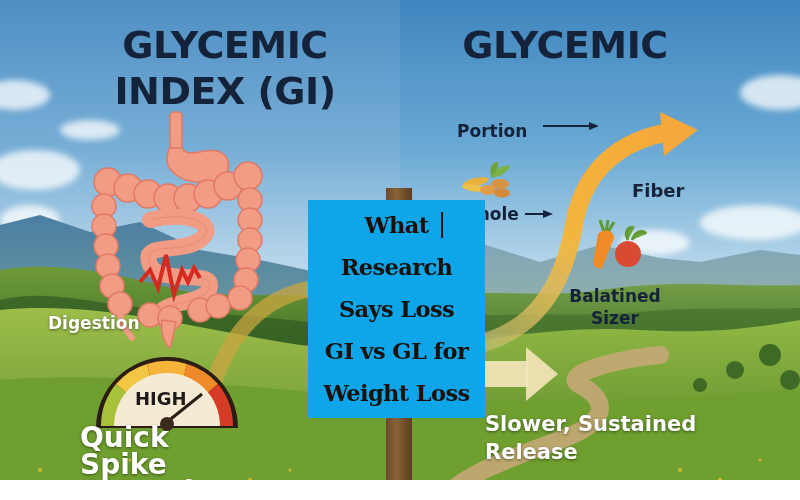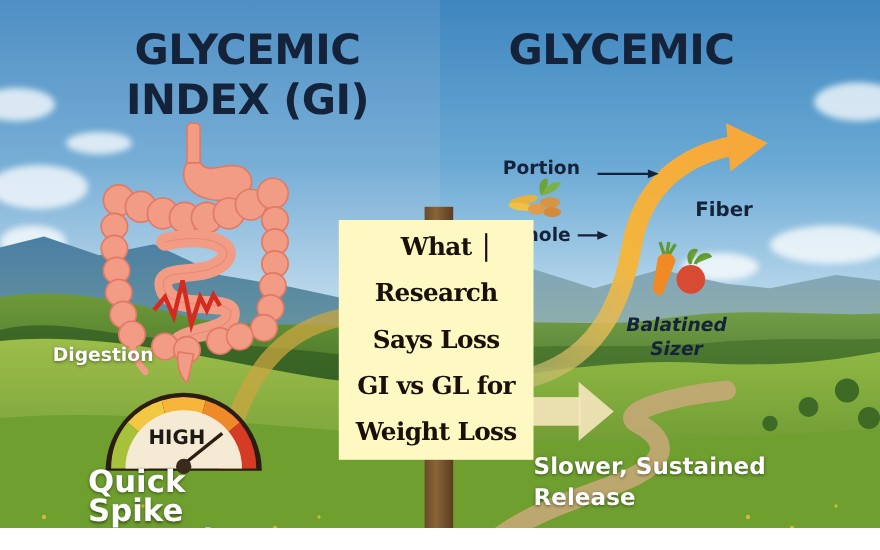--- a/index.html
+++ b/index.html
@@ -29,21 +29,21 @@
   .label-dark { position: absolute; color: #14233a; font-family: "DejaVu Sans", sans-serif; font-weight: bold; }
   .label-light { position: absolute; color: #ffffff; font-family: "DejaVu Sans", sans-serif; font-weight: bold;
     text-shadow: 0 1px 3px rgba(0,0,0,0.5); text-align: left; }
 
   
   .post { position: absolute; left: 386px; top: 188px; width: 26px; height: 312px;
     background: linear-gradient(90deg, #6b4a2b 0%, #8a6438 40%, #5a3c20 100%); }
   .plank { position: absolute; left: 430px; top: 200px; width: 46px; height: 48px;
     background: repeating-linear-gradient(180deg, #b8925c 0px, #c9a56c 5px, #a8824e 8px); border: 1px solid #8a6a40; }
   .sign { position: absolute; left: 308px; top: 200px; width: 177px; height: 218px;
-    background: #fef9c3; display: flex; flex-direction: column; align-items: center; justify-content: center; }
+    background: #0ea5e9; display: flex; flex-direction: column; align-items: center; justify-content: center; }
   .sign-line { font-family: "DejaVu Serif", serif; font-weight: bold; color: #1a1008;
     font-size: 22.5px; line-height: 42px; white-space: nowrap; letter-spacing: -0.6px; }
 
   .gauge { position: absolute; left: 92px; top: 354px; }
 </style>
 </head>
 <body>
 
 <div class="scene">
 
@@ -212,21 +212,21 @@
     </defs>
     <path d="M5,235 C70,220 95,170 105,110 C115,60 150,30 200,22" stroke="url(#arrR)" stroke-width="18" fill="none"></path>
     <polygon points="190,2 228,20 194,46" fill="#f7a83a"></polygon>
   </svg>
 
   <svg style="position:absolute;left:480px;top:345px;" width="80" height="60" viewBox="0 0 80 60">
     <rect x="0" y="16" width="48" height="26" fill="#f6e5bd" opacity="0.9"></rect>
     <polygon points="46,2 78,29 46,56" fill="#f6e5bd" opacity="0.9"></polygon>
   </svg>
 
-  <div class="label-dark" style="left:457px;top:121px;font-size:17px;display:flex;align-items:flex-end;gap:16px;margin-top:22px;">
+  <div class="label-dark" style="left:457px;top:121px;font-size:17px;display:flex;align-items:flex-start;gap:16px;">
     <span>Portion</span>
     <svg width="56" height="10" viewBox="0 0 56 10">
       <line x1="0" y1="5" x2="48" y2="5" stroke="#14233a" stroke-width="2"></line>
       <polygon points="46,1 56,5 46,9" fill="#14233a"></polygon>
     </svg>
   </div>
 
   <svg style="position:absolute;left:462px;top:160px;" width="60" height="40" viewBox="0 0 60 40">
     <path d="M30,18 C26,8 30,2 36,2 C36,10 34,14 30,18 Z" fill="#6ea33a"></path>
     <path d="M30,18 C34,8 42,4 48,6 C44,14 38,16 30,18 Z" fill="#7ab344"></path>
@@ -247,21 +247,21 @@
 
   <div class="label-dark" style="left:632px;top:180px;font-size:18px;">Fiber</div>
 
   <svg style="position:absolute;left:590px;top:218px;" width="60" height="56" viewBox="0 0 60 56">
     <path d="M14,14 L10,2 M16,14 L18,2 M18,14 L24,4" stroke="#5f9a34" stroke-width="3"></path>
     <path d="M8,16 C14,10 24,12 24,20 L12,50 C6,52 2,46 4,40 Z" fill="#f08a25"></path>
     <path d="M38,22 C34,14 38,8 44,10 M42,22 C46,12 54,12 56,16" stroke="#5f9a34" stroke-width="3" fill="#6ea33a"></path>
     <circle cx="38" cy="36" r="13" fill="#d94a32"></circle>
   </svg>
 
-  <div class="label-dark" style="left:565px;top:285px;width:100px;font-size:17px;line-height:22px;text-align:center;font-style:italic;">
+  <div class="label-dark" style="left:565px;top:285px;width:100px;font-size:17px;line-height:22px;text-align:center;">
     <div>Balatined</div>
     <div>Sizer</div>
   </div>
 
   <div class="label-light" style="left:485px;top:410px;width:220px;font-size:21px;line-height:28px;">
     <div>Slower, Sustained</div>
     <div>Release</div>
   </div>
 
   <div class="post"></div>

